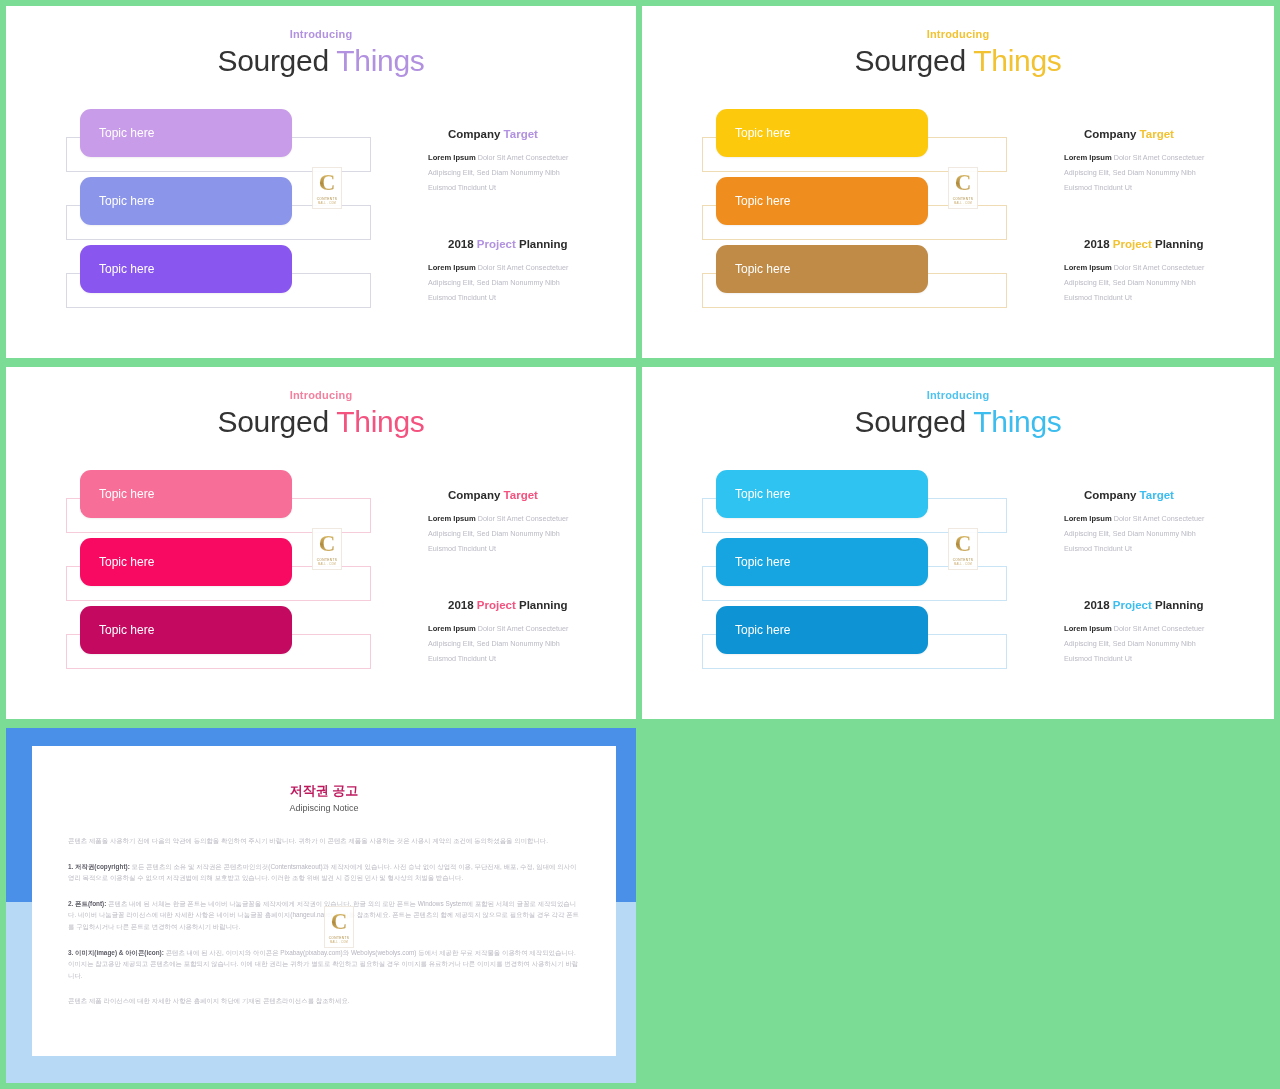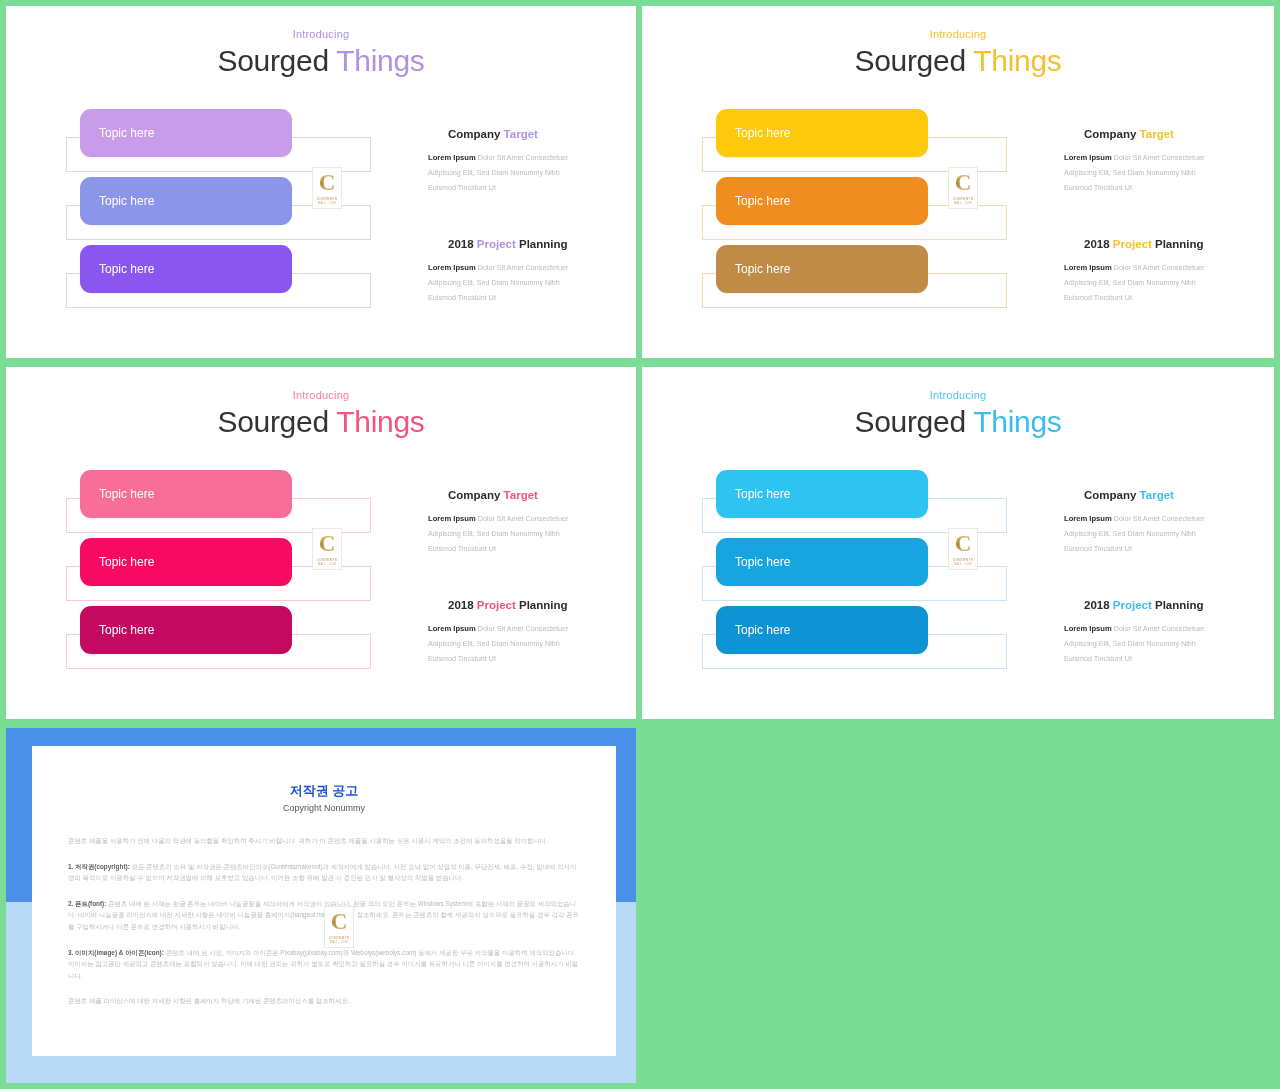--- a/index.html
+++ b/index.html
@@ -23,21 +23,21 @@
   }
   #slide-purple { left: 6px;   top: 6px;   width: 630px; height: 352px; }
   #slide-yellow { left: 642px; top: 6px;   width: 632px; height: 352px; }
   #slide-pink   { left: 6px;   top: 367px; width: 630px; height: 352px; }
   #slide-blue   { left: 642px; top: 367px; width: 632px; height: 352px; }
   #slide-notice { left: 6px;   top: 728px; width: 630px; height: 355px; background: transparent; }
 
   
   .slide-head { text-align: center; padding-top: 22px; }
   .introducing {
-    font-size: 11px; letter-spacing: .2px; font-weight: 400;
+    font-size: 11px; letter-spacing: .2px; font-weight: 700;
   }
   .title {
     font-size: 30px; font-weight: 400; color: #333333;
     margin-top: 4px; letter-spacing: -.3px;
   }
   .title .accent { font-weight: 400; }
 
   
   .diagram {
     position: absolute; left: 0; top: 103px; width: 400px; height: 230px;
@@ -94,21 +94,21 @@
   
   .notice-frame {
     position: absolute; inset: 0;
     background: linear-gradient(180deg,#4a90e8 0%,#4a90e8 49%,#b8d9f5 49%,#b8d9f5 100%);
   }
   .notice-page {
     position: absolute; left: 26px; top: 18px; right: 20px; bottom: 27px;
     background: #ffffff;
     padding: 36px 36px 0 36px;
   }
-  .nt-h1 { text-align: center; font-size: 13px; font-weight: 700; color: #1d4ed8; }
+  .nt-h1 { text-align: center; font-size: 13px; font-weight: 700; color: #be185d; }
   .nt-h2 { text-align: center; font-size: 9px; color: #555; margin-top: 3px; }
   .nt-p  { font-size: 6.4px; line-height: 11.6px; color: #b6b6c0; margin-top: 14px; }
   .nt-p.first { margin-top: 22px; }
   .nt-p b { color: #5c5c66; font-weight: 700; }
   .notice-wm {
     position: absolute; left: 292px; top: 160px;
   }
 
   
   .slide { --accent: #9b6fd6; }
@@ -371,21 +371,21 @@
           <div class="bline">Adipiscing Elit, Sed Diam Nonummy  Nibh</div>
           <div class="bline">Euismod Tincidunt Ut</div>
         </div>
       </div>
 
     </div>
     <div class="slide" id="slide-notice">
     <div class="notice-frame"></div>
     <div class="notice-page">
       <div class="nt-h1">저작권 공고</div>
-      <div class="nt-h2">Copyright Nonummy</div>
+      <div class="nt-h2">Adipiscing Notice</div>
 
       <div class="nt-p first">콘텐츠 제품을 사용하기 전에 다음의 약관에 동의함을 확인하여 주시기 바랍니다. 귀하가 이 콘텐츠 제품을 사용하는 것은 사용시 계약의 조건에 동의하셨음을 의미합니다.</div>
 
       <div class="nt-p">
         <b>1. 저작권(copyright):</b><span> 모든 콘텐츠의 소유 및 저작권은 콘텐츠마인의것(Contentsmakeout)과 제작자에게 있습니다. 사전 승낙 없이 상업적 이용, 무단전재, 배포, 수정, 임대에 의사이 영리 목적으로 이용하실 수 없으며 저작권법에 의해 보호받고 있습니다. 이러한 조항 위배 발견 시 증인된 민사 및 형사상의 처벌을 받습니다.</span>
       </div>
 
       <div class="nt-p">
         <b>2. 폰트(font):</b><span> 콘텐츠 내에 된 서체는 한글 폰트는 네이버 나눔글꼴을 제작자에게 저작권이 있습니다. 한글 외의 로만 폰트는 Windows System에 포함된 서체의 글꼴로 제작되었습니다. 네이버 나눔글꼴 라이선스에 대한 자세한 사항은 네이버 나눔글꼴 홈페이지(hangeul.naver.com)를 참조하세요. 폰트는 콘텐츠의 함께 제공되지 않으므로 필요하실 경우 각각 폰트를 구입하시거나 다른 폰트로 변경하여 사용하시기 바랍니다.</span>
       </div>

